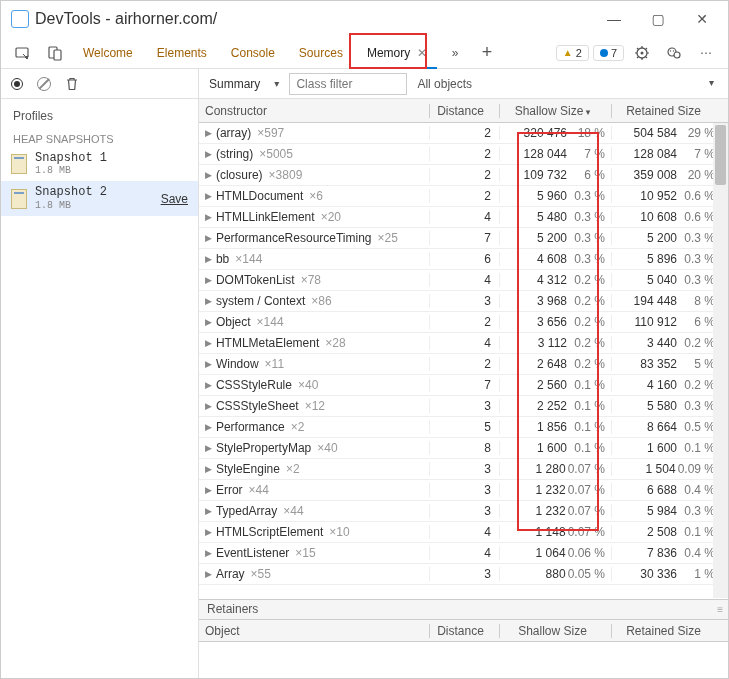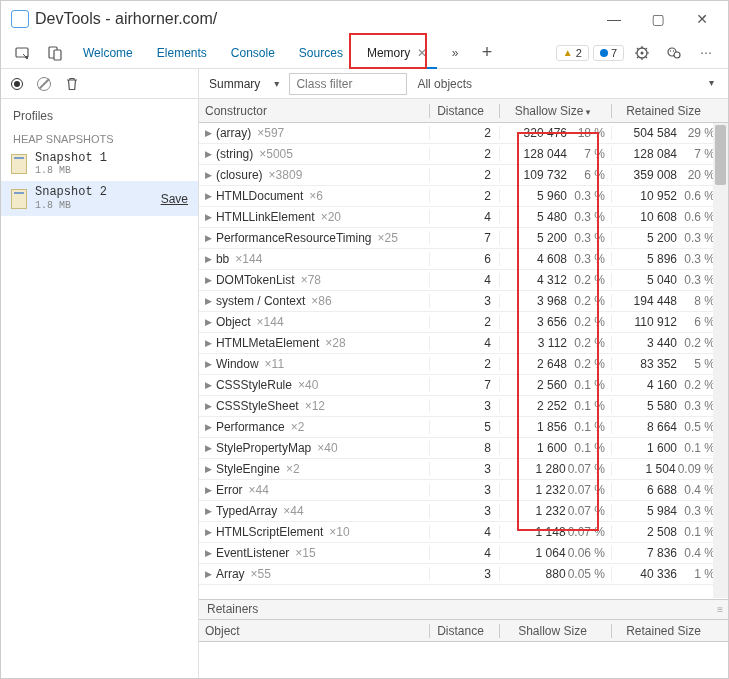--- a/index.html
+++ b/index.html
@@ -3,21 +3,21 @@
 <meta charset="utf-8">
 <style>
 * { box-sizing: border-box; margin: 0; padding: 0; }
 body { font-family: "Segoe UI", Arial, sans-serif; font-size: 12px; color: #333; background: #fff; width: 729px; height: 679px; overflow: hidden; border: 1px solid #ccc; }
 .titlebar { height: 36px; display: flex; align-items: center; padding: 0 4px; }
 .titlebar .ico { width: 18px; height: 18px; margin: 0 6px; border: 1.5px solid #4f9fea; border-radius: 3px; position: relative; }
 .titlebar .title { flex: 1; font-size: 16px; color: #333; }
 .titlebar .winbtn { width: 44px; height: 30px; display: flex; align-items: center; justify-content: center; font-size: 14px; color: #555; }
 .tabbar { height: 32px; display: flex; align-items: center; padding: 0 8px; gap: 4px; border-bottom: 1px solid #e0e0e0; }
 .tabbar .iconbtn { width: 28px; height: 28px; display: flex; align-items: center; justify-content: center; color: #555; }
-.tabbar .tab { padding: 0 10px; height: 32px; line-height: 32px; color: #0369a1; font-size: 12px; }
+.tabbar .tab { padding: 0 10px; height: 32px; line-height: 32px; color: #a16207; font-size: 12px; }
 .tabbar .tab.active { color: #222; border-bottom: 2px solid #0078d4; }
 .tabbar .spacer { flex: 1; }
 .tabbar .badge { border: 1px solid #ddd; border-radius: 3px; padding: 1px 6px; font-size: 11px; display: flex; align-items: center; gap: 3px; }
 .tabbar .badge .tri { color: #c99700; font-size: 10px; }
 .tabbar .badge .dot { width: 8px; height: 8px; border-radius: 50%; background: #0078d4; display: inline-block; }
 .highlight-tab { position: absolute; border: 2px solid #e03030; pointer-events: none; }
 .main { display: flex; height: calc(100% - 68px); }
 .sidebar { width: 198px; border-right: 1px solid #e0e0e0; display: flex; flex-direction: column; }
 .sidebar .iconrow { height: 30px; display: flex; align-items: center; padding: 0 10px; gap: 14px; color: #555; border-bottom: 1px solid #e0e0e0; }
 .sidebar .iconrow .circ { width: 12px; height: 12px; border: 1.5px solid #333; border-radius: 50%; position: relative; }
@@ -514,21 +514,21 @@
             <span class="tri">▶</span>
             <span class="ctor">Array</span>
             <span class="mult">×55</span>
           </span>
           <span class="col-dist">3</span>
           <span class="col-shal">
             <span class="sz">880</span>
             <span class="pct">0.05 %</span>
           </span>
           <span class="col-ret">
-            <span class="sz">40 336</span>
+            <span class="sz">30 336</span>
             <span class="pct">1 %</span>
           </span>
         </div>
       </div>
 
     <div class="scrollbar-v">
         <div class="thumb"></div>
       </div>
 
     <div class="retainers">

